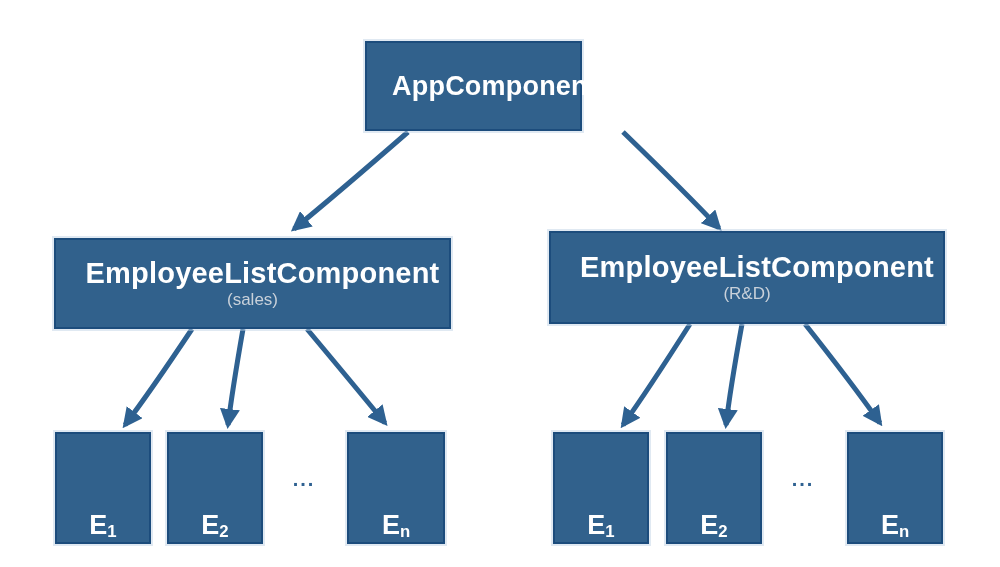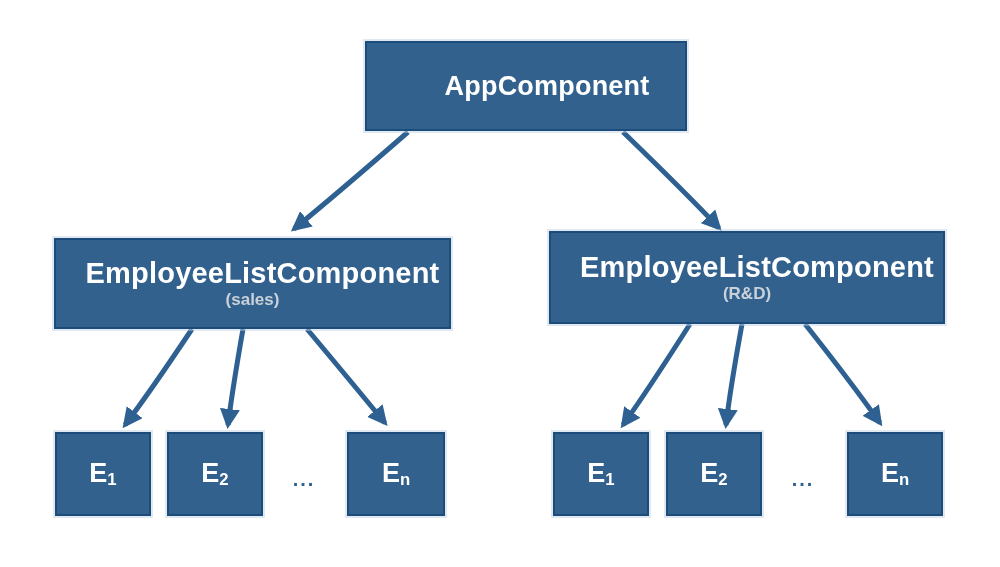--- a/index.html
+++ b/index.html
@@ -42,48 +42,48 @@
     border:2px solid var(--box-border);
     box-shadow:0 0 0 2px rgba(186,207,227,0.45);
     display:flex;
     flex-direction:column;
     align-items:center;
     justify-content:center;
     color:var(--title-text);
     text-align:center;
   }
   .node-root{
-    left:365px;top:41px;width:322px;height:90px;padding-left:42px;
+    left:365px;top:41px;width:217px;height:90px;padding-left:42px;
   }
   .node-root .node-title{
     font-size:27px;
     font-weight:bold;
     letter-spacing:0.2px;
   }
   .node-group .node-title{
     font-size:29px;
     font-weight:bold;
     letter-spacing:0.2px;
     line-height:1.15;
     margin-left:20px;
   }
   .node-group .node-subtitle{
     font-size:17px;
-    font-weight:bold;
+    font-weight:normal;
     color:var(--subtitle-text);
     margin-top:0;
   }
   .node-group-left{
     left:54px;top:238px;width:397px;height:91px;
   }
   .node-group-right{
     left:549px;top:231px;width:396px;height:93px;
   }
   .node-leaf{
-    width:96px;height:84px;top:432px;
+    width:96px;height:112px;top:432px;justify-content:flex-end;
   }
   .leaf-label{
     font-size:27px;
     font-weight:bold;
   }
   .leaf-sub{
     font-size:0.62em;
     font-weight:bold;
     vertical-align:-0.18em;
   }

